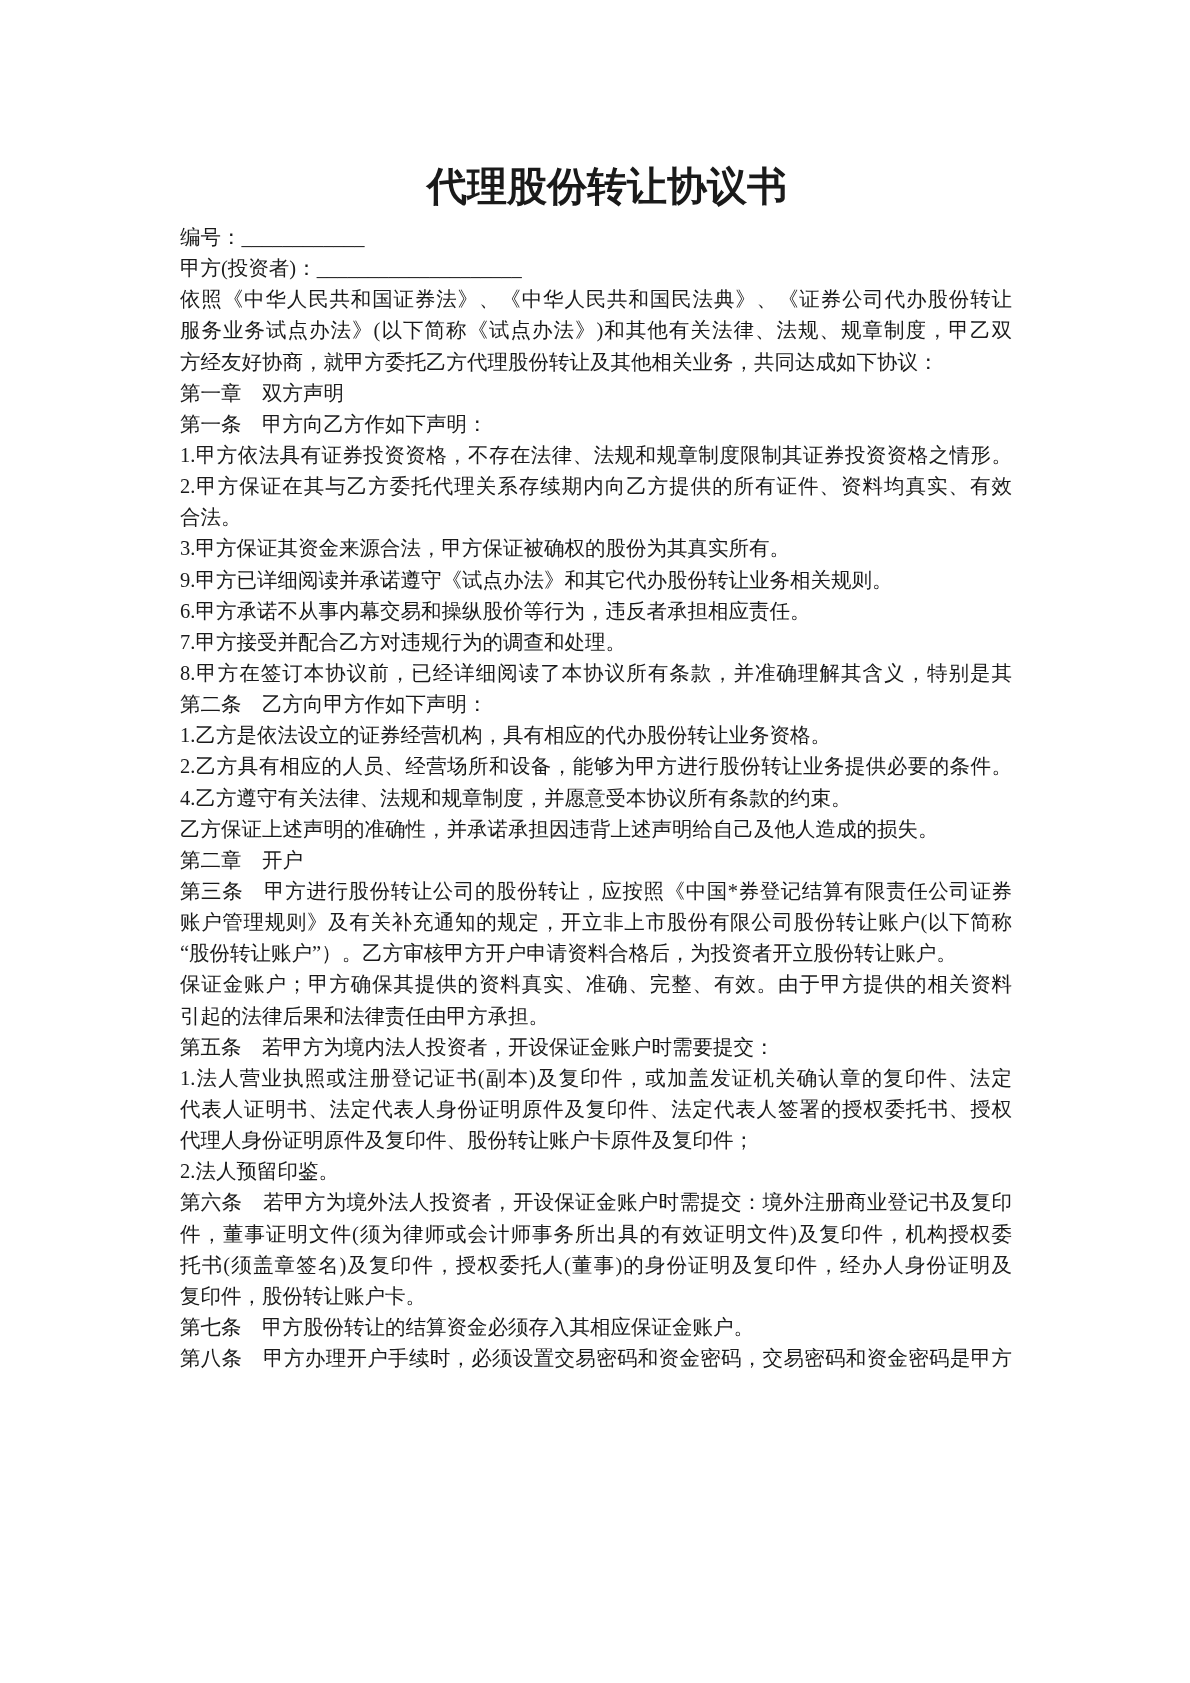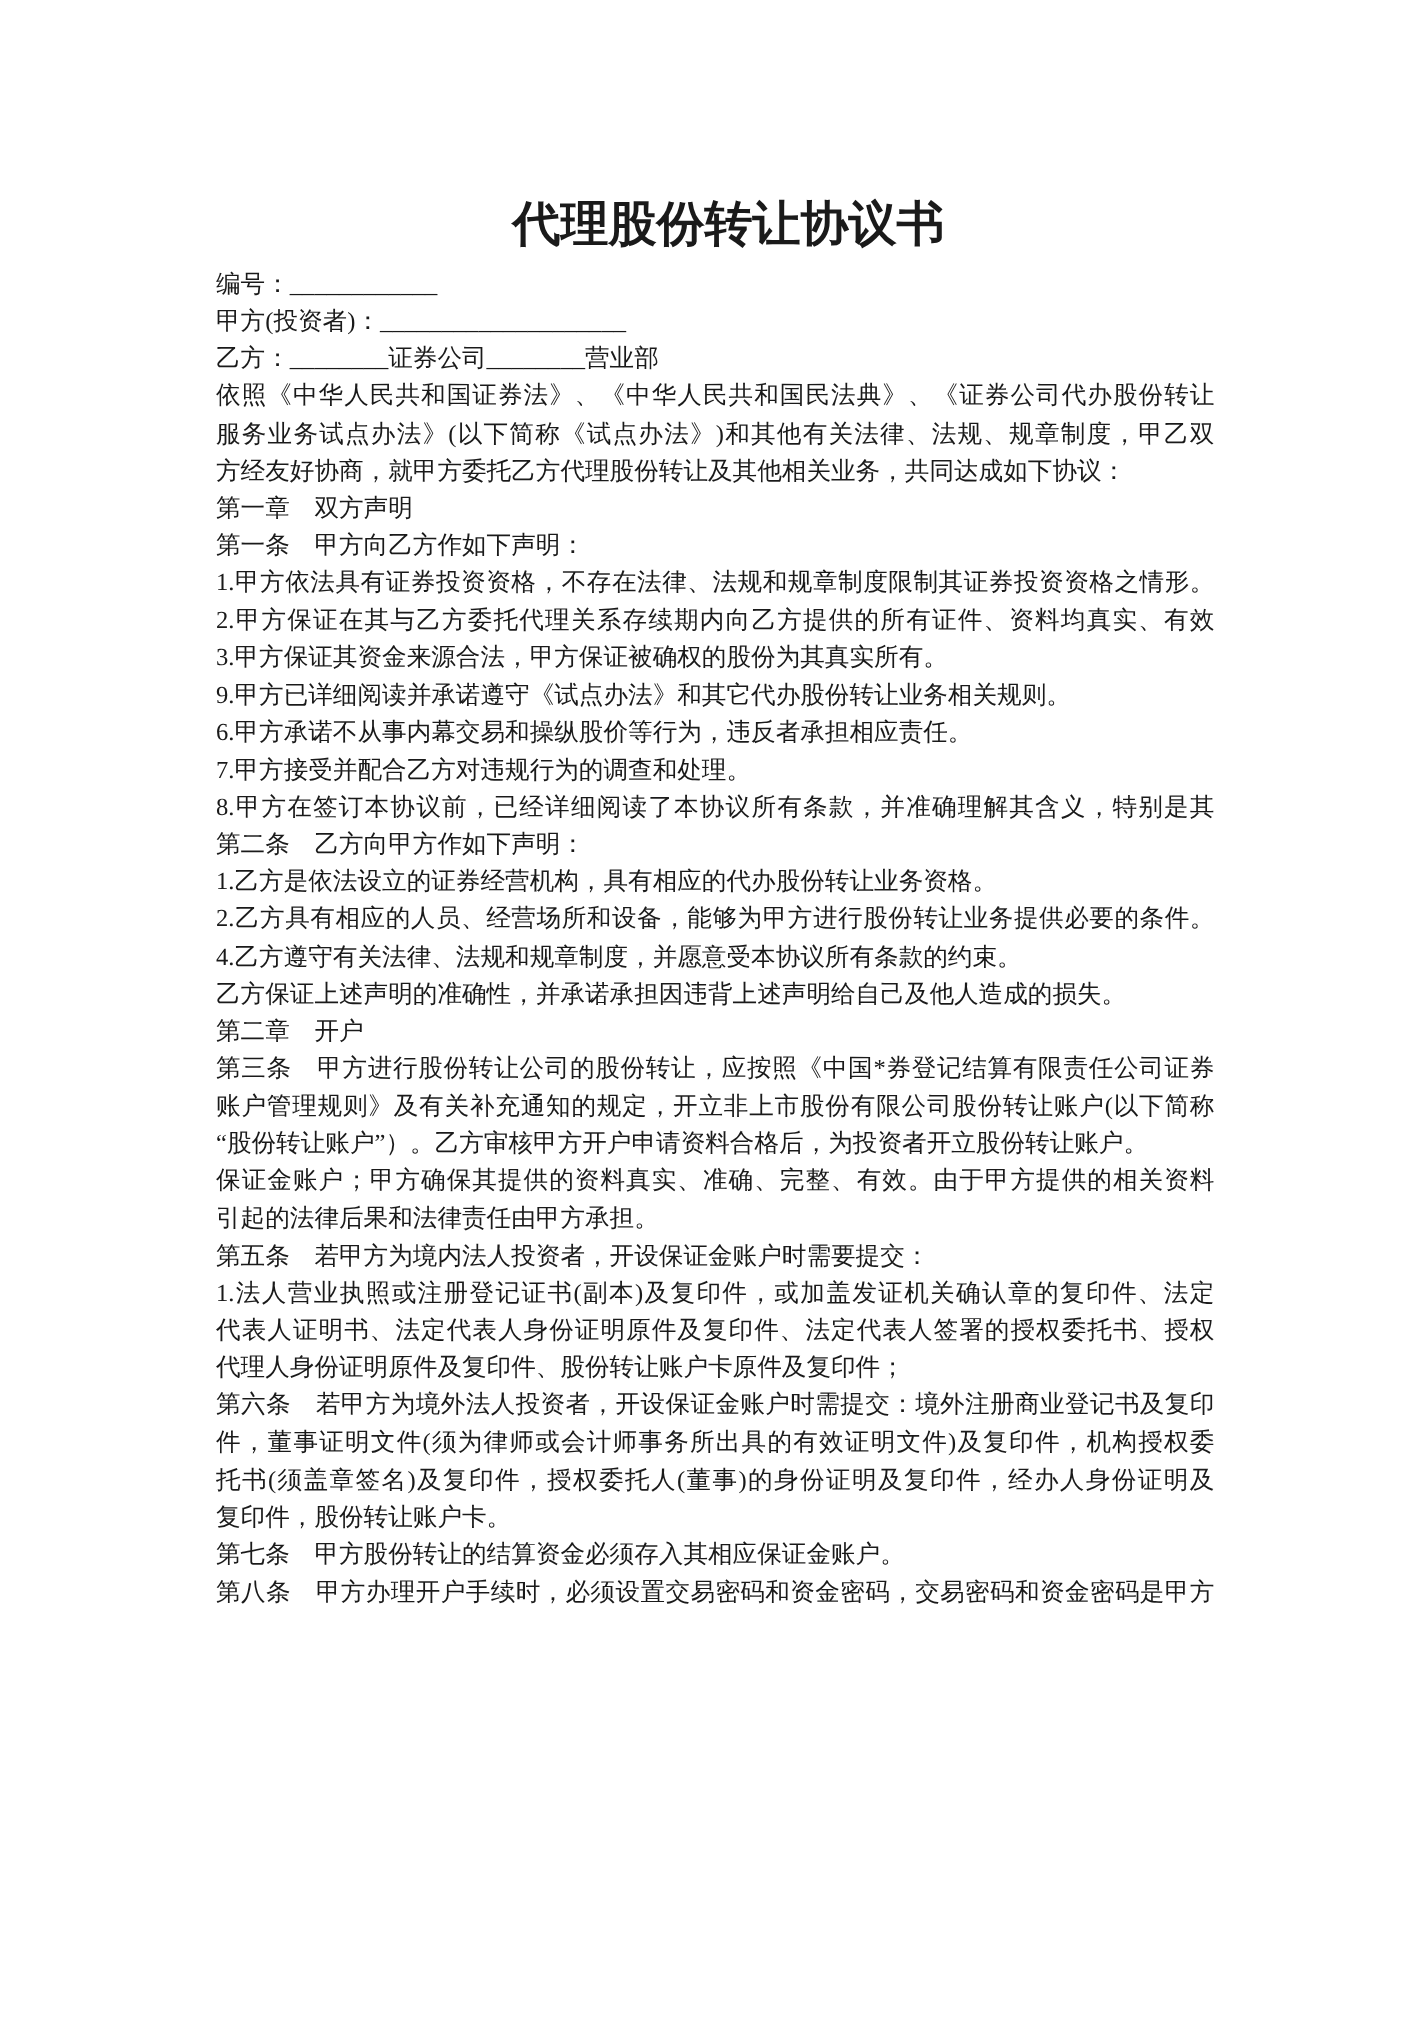--- a/index.html
+++ b/index.html
@@ -47,48 +47,49 @@
   }
 </style>
 </head>
 <body>
 
 <div class="page">
   <div class="doc-title">代理股份转让协议书</div>
   <div class="doc-body">
       <div class="doc-line">编号：____________</div>
       <div class="doc-line">甲方(投资者)：____________________</div>
-      <div class="doc-line">乙方：________证券公司________营业部</div>
       <div class="doc-line fill">依照《中华人民共和国证券法》、《中华人民共和国民法典》、《证券公司代办股份转让</div>
       <div class="doc-line fill">服务业务试点办法》(以下简称《试点办法》)和其他有关法律、法规、规章制度，甲乙双</div>
       <div class="doc-line">方经友好协商，就甲方委托乙方代理股份转让及其他相关业务，共同达成如下协议：</div>
       <div class="doc-line">第一章　双方声明</div>
       <div class="doc-line">第一条　甲方向乙方作如下声明：</div>
       <div class="doc-line fill">1.甲方依法具有证券投资资格，不存在法律、法规和规章制度限制其证券投资资格之情形。</div>
       <div class="doc-line fill">2.甲方保证在其与乙方委托代理关系存续期内向乙方提供的所有证件、资料均真实、有效</div>
+      <div class="doc-line">合法。</div>
       <div class="doc-line">3.甲方保证其资金来源合法，甲方保证被确权的股份为其真实所有。</div>
       <div class="doc-line">9.甲方已详细阅读并承诺遵守《试点办法》和其它代办股份转让业务相关规则。</div>
       <div class="doc-line">6.甲方承诺不从事内幕交易和操纵股价等行为，违反者承担相应责任。</div>
       <div class="doc-line">7.甲方接受并配合乙方对违规行为的调查和处理。</div>
       <div class="doc-line fill">8.甲方在签订本协议前，已经详细阅读了本协议所有条款，并准确理解其含义，特别是其</div>
       <div class="doc-line">第二条　乙方向甲方作如下声明：</div>
       <div class="doc-line">1.乙方是依法设立的证券经营机构，具有相应的代办股份转让业务资格。</div>
       <div class="doc-line fill">2.乙方具有相应的人员、经营场所和设备，能够为甲方进行股份转让业务提供必要的条件。</div>
       <div class="doc-line">4.乙方遵守有关法律、法规和规章制度，并愿意受本协议所有条款的约束。</div>
       <div class="doc-line">乙方保证上述声明的准确性，并承诺承担因违背上述声明给自己及他人造成的损失。</div>
       <div class="doc-line">第二章　开户</div>
       <div class="doc-line fill">第三条　甲方进行股份转让公司的股份转让，应按照《中国*券登记结算有限责任公司证券</div>
       <div class="doc-line fill">账户管理规则》及有关补充通知的规定，开立非上市股份有限公司股份转让账户(以下简称</div>
       <div class="doc-line">“股份转让账户”）。乙方审核甲方开户申请资料合格后，为投资者开立股份转让账户。</div>
       <div class="doc-line fill">保证金账户；甲方确保其提供的资料真实、准确、完整、有效。由于甲方提供的相关资料</div>
       <div class="doc-line">引起的法律后果和法律责任由甲方承担。</div>
       <div class="doc-line">第五条　若甲方为境内法人投资者，开设保证金账户时需要提交：</div>
       <div class="doc-line fill">1.法人营业执照或注册登记证书(副本)及复印件，或加盖发证机关确认章的复印件、法定</div>
       <div class="doc-line fill">代表人证明书、法定代表人身份证明原件及复印件、法定代表人签署的授权委托书、授权</div>
       <div class="doc-line">代理人身份证明原件及复印件、股份转让账户卡原件及复印件；</div>
+      <div class="doc-line">2.法人预留印鉴。</div>
       <div class="doc-line fill">第六条　若甲方为境外法人投资者，开设保证金账户时需提交：境外注册商业登记书及复印</div>
       <div class="doc-line fill">件，董事证明文件(须为律师或会计师事务所出具的有效证明文件)及复印件，机构授权委</div>
       <div class="doc-line fill">托书(须盖章签名)及复印件，授权委托人(董事)的身份证明及复印件，经办人身份证明及</div>
       <div class="doc-line">复印件，股份转让账户卡。</div>
       <div class="doc-line">第七条　甲方股份转让的结算资金必须存入其相应保证金账户。</div>
       <div class="doc-line fill">第八条　甲方办理开户手续时，必须设置交易密码和资金密码，交易密码和资金密码是甲方</div>
     </div>
 </div>
 
 </body></html>

